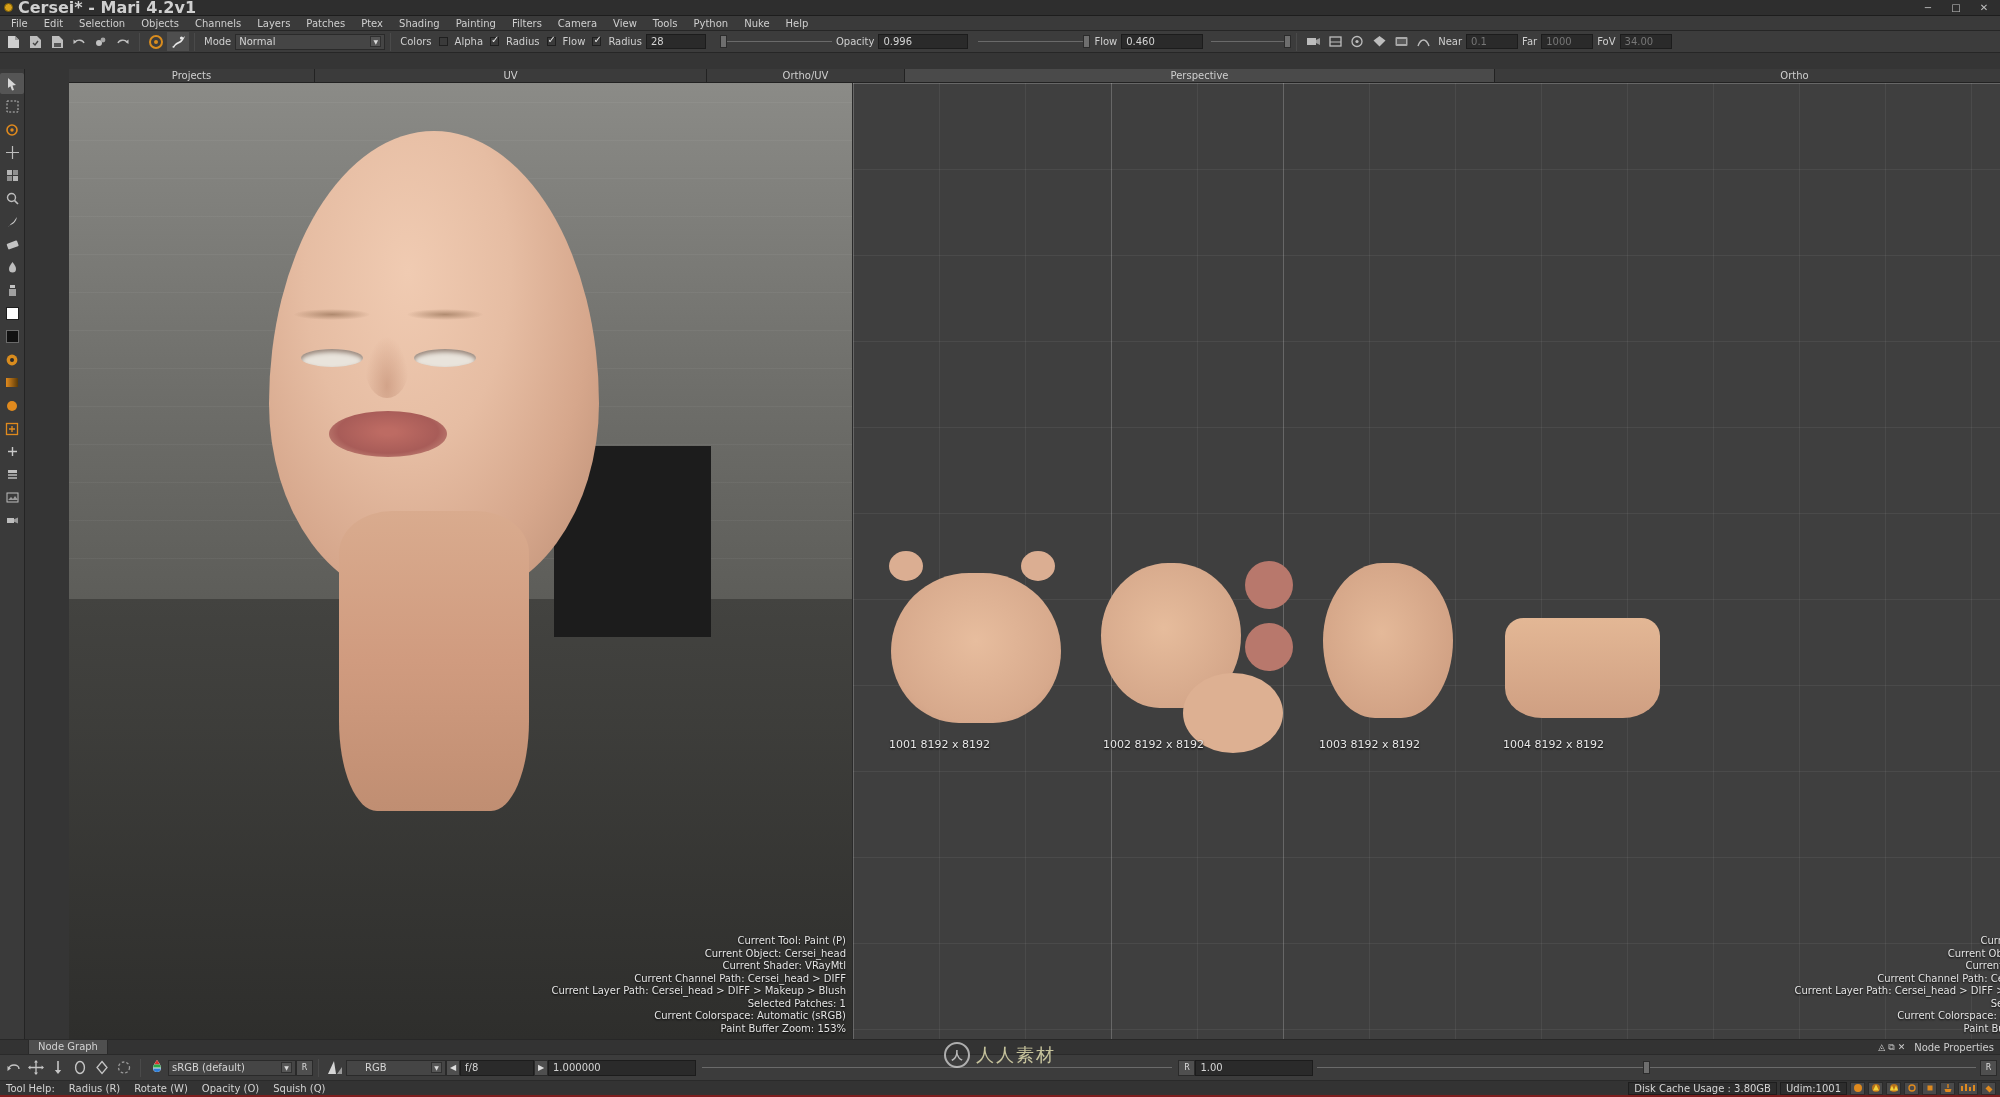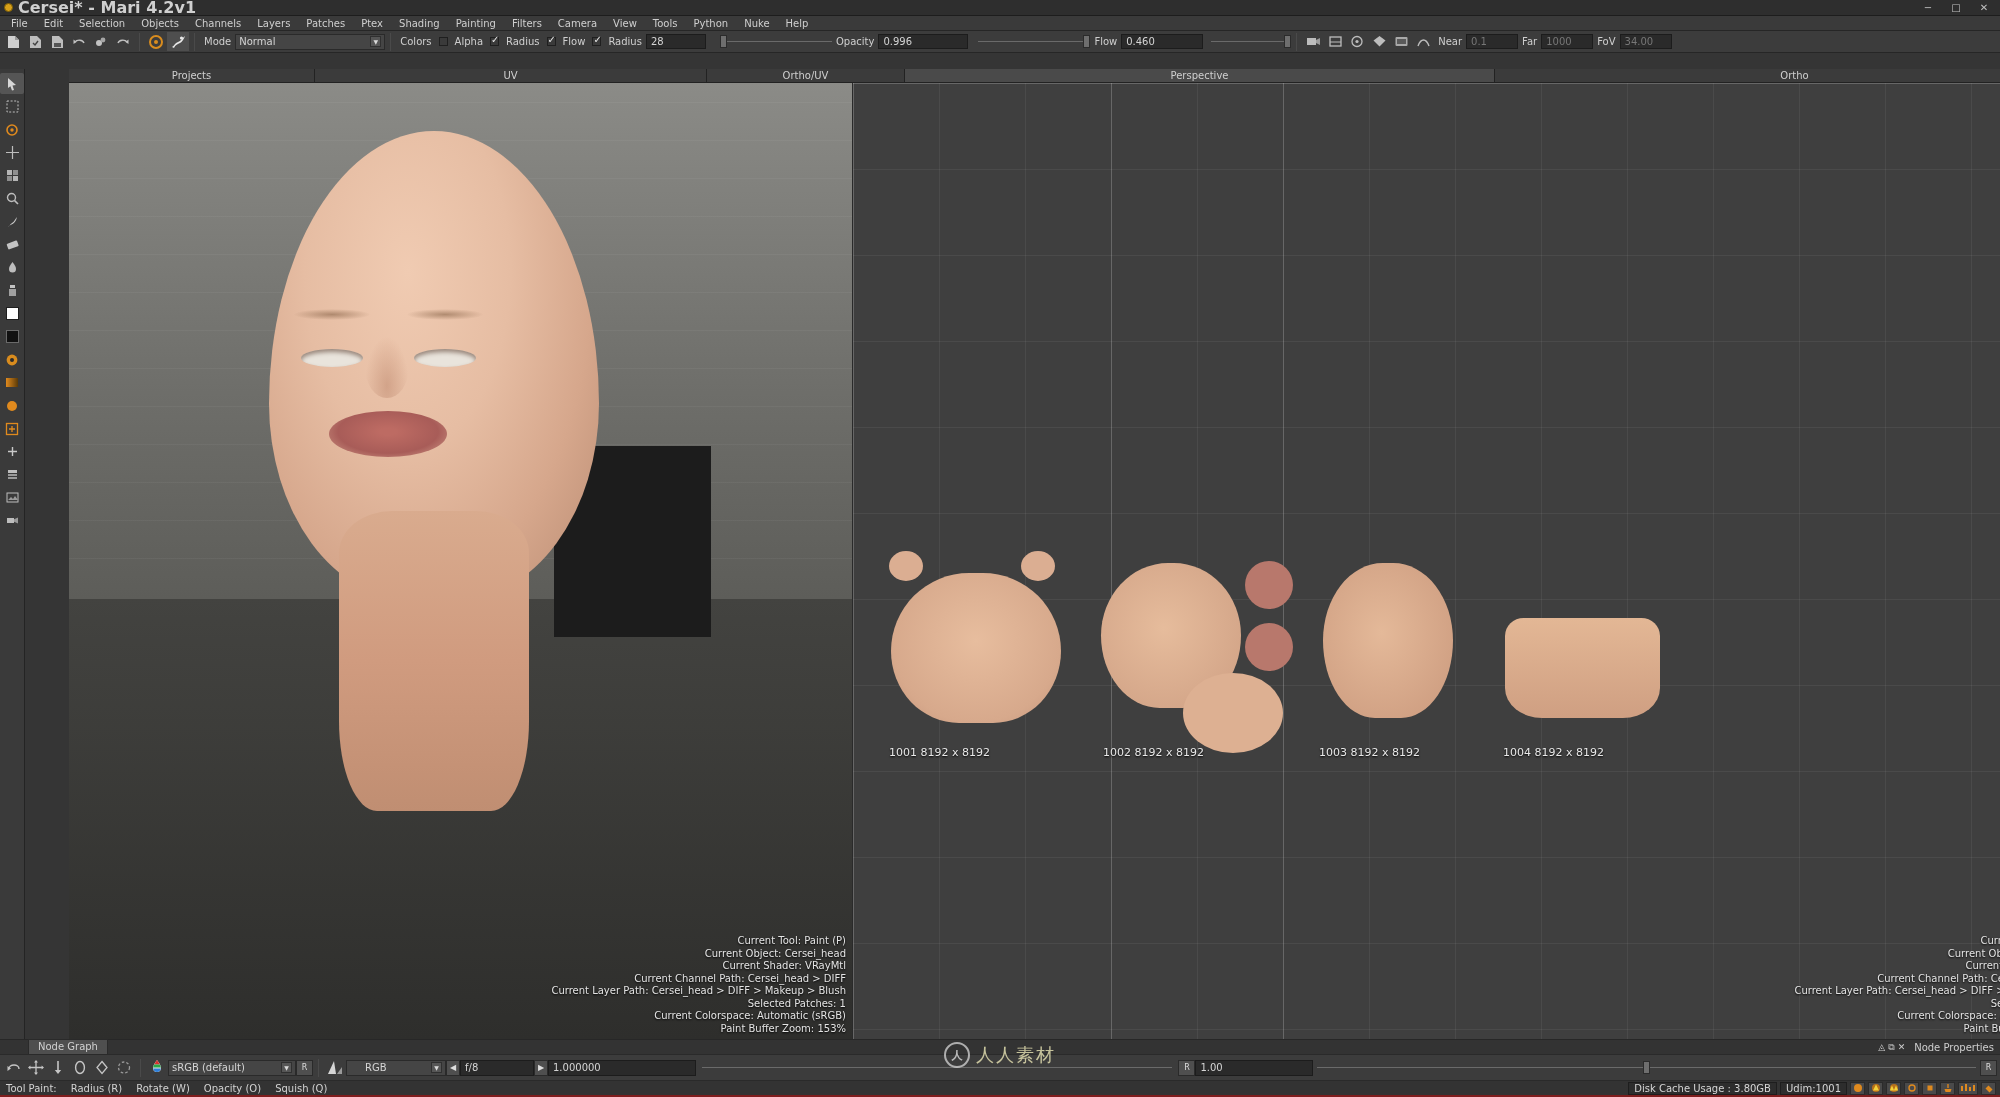--- a/index.html
+++ b/index.html
@@ -106,21 +106,21 @@
   
   .uvgrid { position:absolute; inset:0;
     background-image:
       linear-gradient(to right, rgba(255,255,255,.055) 1px, transparent 1px),
       linear-gradient(to bottom, rgba(255,255,255,.055) 1px, transparent 1px);
     background-size:86px 86px; }
   .uv-axis-v { position:absolute; top:0; bottom:0; width:1px; background:rgba(255,255,255,.16); }
   .uv-axis-h { position:absolute; left:0; right:0; height:1px; background:rgba(255,255,255,.16); }
   .patch { position:absolute; }
   .udimlabel { position:absolute; font-size:11px; color:#e8e8e8; white-space:nowrap;
-    text-shadow:0 1px 2px #000;margin-top:8px; }
+    text-shadow:0 1px 2px #000; }
 
   .hud { position:absolute; right:6px; bottom:4px; text-align:right;
     font-size:10px; line-height:12.5px; color:#e4e4e4; text-shadow:0 1px 2px #000; }
   .smallbtn { width:14px; height:15px; background:#4f4f4f; border:1px solid #2a2a2a;
     display:flex; align-items:center; justify-content:center; font-size:8px; color:#ddd; }
 
   
   .bottom { position:absolute; left:0; right:0; bottom:0; height:58px; background:#7f1d1d; }
   .btabs { height:15px; display:flex; align-items:center; background:#333;
     border-top:1px solid #272727; }
@@ -599,21 +599,21 @@
       <span class="smallbtn" style="height:16px;width:17px;">R</span>
       <span class="tfield" style="width:118px;height:16px;">1.00</span>
       <span class="slider" style="flex:1.4;margin:0 4px;">
         <span class="track" style="display:block;height:1px;background:#6a6a6a;width:48%;"></span>
         <span class="knob"></span>
         <span class="track" style="display:block;height:1px;background:#6a6a6a;flex:1;"></span>
       </span>
       <span class="smallbtn" style="height:16px;width:17px;">R</span>
     </div>
     <div class="statusbar">
-      <span class="helpitem" style="padding-left:2px;">Tool Paint:</span>
+      <span class="helpitem" style="padding-left:2px;">Tool Help:</span>
       <span style="display:flex;" id="helpitems">
           <span class="helpitem">Radius (R)</span>
           <span class="helpitem">Rotate (W)</span>
           <span class="helpitem">Opacity (O)</span>
           <span class="helpitem">Squish (Q)</span>
         </span>
       <span class="statusright">
         <span class="sfield">Disk Cache Usage : 3.80GB</span>
         <span class="sfield">Udim:1001</span>
         <span class="sicon">

